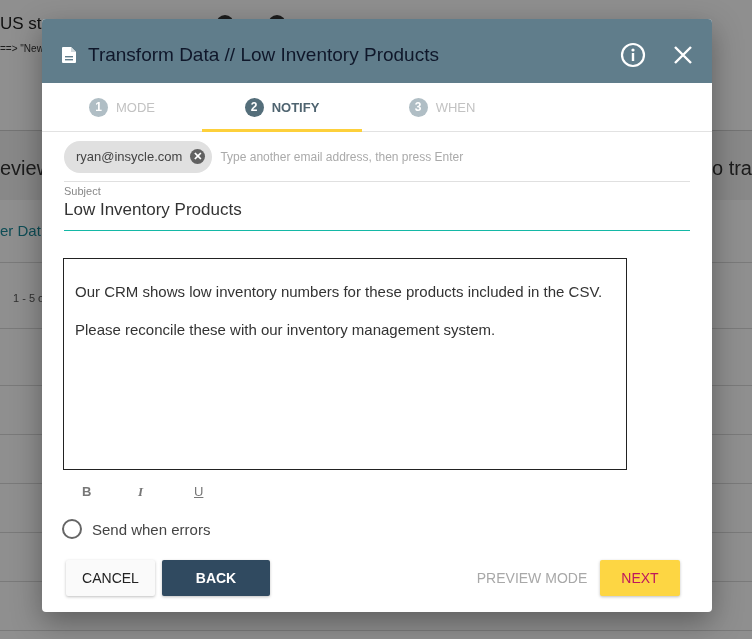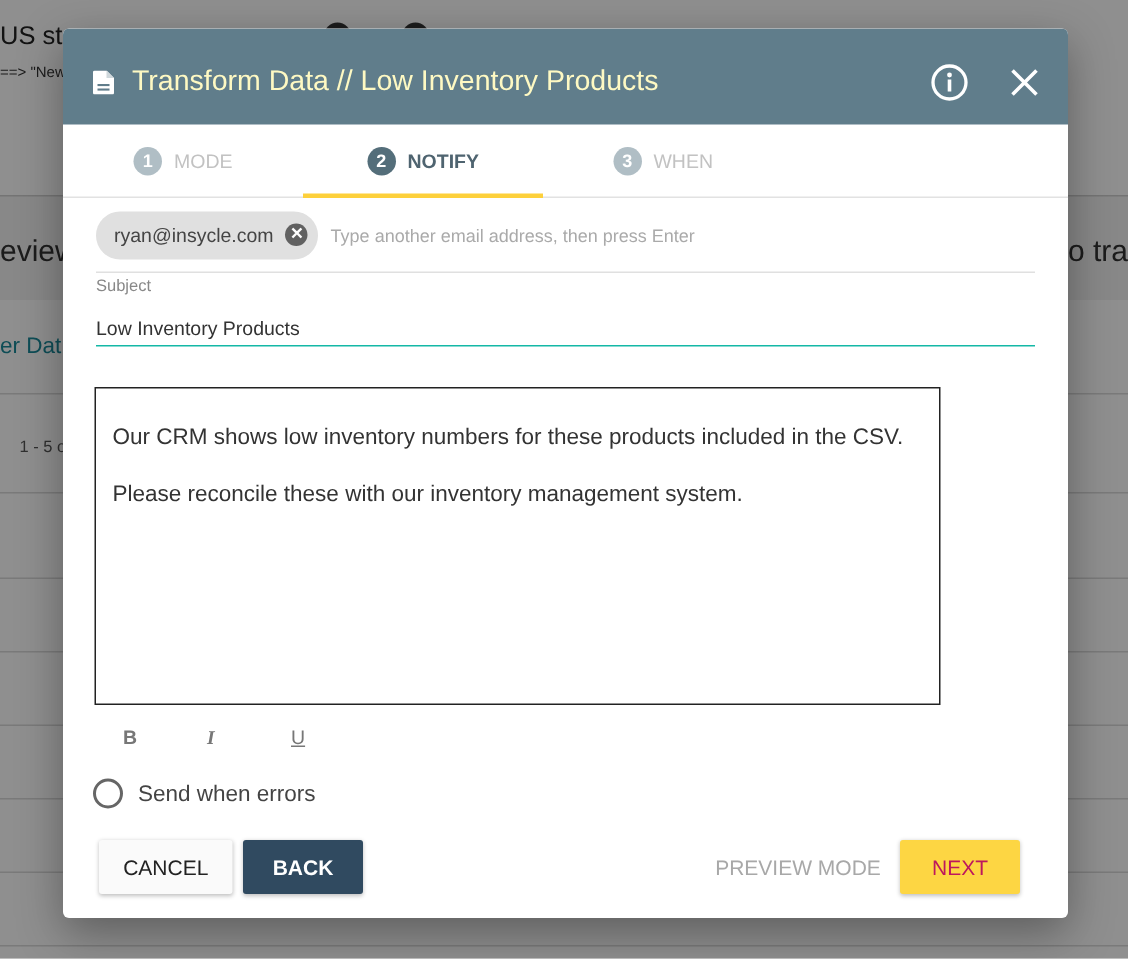--- a/index.html
+++ b/index.html
@@ -14,21 +14,21 @@
     .bg-dot { position: absolute; top: 15px; width: 18px; height: 18px; border-radius: 50%; background: #333; }
     .bg-band { position: absolute; left: 0; right: 0; top: 130px; height: 70px; background: #f3f3f3; border-top: 1px solid #cfcfcf; }
     .bg-review { position: absolute; left: 0; top: 157px; font-size: 20px; color: #333; }
     .bg-right { position: absolute; right: 0; top: 157px; font-size: 20px; color: #333; }
     .bg-link { position: absolute; left: 0; top: 222px; font-size: 15px; color: #1a8a9a; }
     .bg-hr { position: absolute; left: 0; right: 0; height: 1px; background: #d9d9d9; }
     .bg-count { position: absolute; left: 13px; top: 292px; font-size: 11px; color: #555; }
 
     
     .modal { position: absolute; left: 42px; top: 19px; width: 670px; height: 593px; background: #fff; border-radius: 4px; box-shadow: 0 10px 30px rgba(0,0,0,0.35); overflow: hidden; }
-    .modal-header { height: 64px; background: #607d8b; display: flex; align-items: center; padding: 8px 14px 0 20px; color: #fef9c3; }
+    .modal-header { height: 64px; background: #607d8b; display: flex; align-items: center; padding: 8px 14px 0 20px; color: #0f172a; }
     .doc-icon { width: 14px; height: 16px; margin-right: 12px; display: inline-block; }
     .modal-title { font-size: 19px; flex: 1; }
     .hdr-btn { width: 30px; height: 30px; display: flex; align-items: center; justify-content: center; margin-left: 20px; cursor: pointer; }
 
     
     .tabs { height: 49px; display: flex; border-bottom: 1px solid #e2e2e2; position: relative; }
     .tab { width: 160px; display: flex; align-items: center; justify-content: center; font-size: 13px; color: #c2c2c2; cursor: pointer; position: relative; }
     .tab .num { width: 19px; height: 19px; border-radius: 50%; background: #b0bec5; color: #fff; font-size: 12px; font-weight: bold; display: flex; align-items: center; justify-content: center; margin-right: 8px; }
     .tab.active { color: #4f6470; font-weight: bold; }
     .tab.active .num { background: #546e7a; }
@@ -37,41 +37,41 @@
     
     .recipients { margin: 0 22px 0 22px; height: 50px; display: flex; align-items: center; border-bottom: 1px solid #e0e0e0; }
     .chip { background: #e0e0e0; border-radius: 16px; height: 32px; display: flex; align-items: center; padding: 0 7px 0 12px; font-size: 13px; color: #444; }
     .chip-x { width: 15px; height: 15px; border-radius: 50%; background: #616161; color: #fff; margin-left: 8px; display: flex; align-items: center; justify-content: center; font-size: 11px; font-weight: bold; line-height: 1; cursor: pointer; }
     .email-input { border: none; outline: none; flex: 1; margin-left: 8px; font-size: 12px; font-family: "Liberation Sans", sans-serif; color: #333; }
     .email-input::placeholder { color: #aaa; }
 
     
     .subject { margin: 0 22px; padding-top: 3px; border-bottom: 1px solid #14b8a6; height: 49px; }
     .subject-label { font-size: 11px; color: #888; }
-    .subject-input { border: none; outline: none; width: 100%; font-size: 13px; color: #333; margin-top: 14px; font-family: "Liberation Sans", sans-serif; background: transparent; }
+    .subject-input { border: none; outline: none; width: 100%; font-size: 17px; color: #333; margin-top: 3px; font-family: "Liberation Sans", sans-serif; background: transparent; }
 
     
     .editor { position: absolute; left: 21px; top: 239px; width: 564px; height: 212px; border: 1px solid #222; padding: 24px 11px; font-size: 15px; color: #333; }
     .editor p { margin-bottom: 20px; line-height: 18px; }
 
     .format-bar { position: absolute; left: 40px; top: 465px; display: flex; gap: 0; }
     .fmt { width: 56px; font-size: 13px; color: #777; font-weight: bold; cursor: pointer; }
     .fmt.i { font-style: italic; font-family: "Liberation Serif", serif; }
     .fmt.u { text-decoration: underline; font-weight: normal; }
 
     .radios { position: absolute; left: 20px; top: 500px; display: flex; align-items: center; }
     .radio { display: flex; align-items: center; margin-right: 16px; font-size: 15px; color: #444; cursor: pointer; }
     .radio .circle { width: 20px; height: 20px; border-radius: 50%; border: 2px solid #666; margin-right: 10px; position: relative; }
     .radio.checked .circle { border-color: #fdd03b; }
     .radio.checked .circle::after { content: ""; position: absolute; left: 3px; top: 3px; width: 10px; height: 10px; border-radius: 50%; background: #fdd03b; }
 
     
     .btn { position: absolute; top: 541px; height: 36px; border: none; border-radius: 2px; font-size: 14px; font-family: "Liberation Sans", sans-serif; cursor: pointer; display: flex; align-items: center; justify-content: center; }
     .btn-cancel { left: 24px; width: 89px; background: #fafafa; color: #222; box-shadow: 0 1px 3px rgba(0,0,0,0.25); }
-    .btn-back { left: 120px; width: 80px; background: #304a60; color: #fff; font-weight: bold; box-shadow: 0 1px 3px rgba(0,0,0,0.25); }
+    .btn-back { left: 120px; width: 108px; background: #304a60; color: #fff; font-weight: bold; box-shadow: 0 1px 3px rgba(0,0,0,0.25); }
     .btn-preview { left: 432px; width: 116px; background: transparent; color: #a8a8a8; }
     .btn-next { left: 558px; width: 80px; background: #fdd643; color: #be185d; box-shadow: 0 1px 3px rgba(0,0,0,0.25); }
   </style>
 </head>
 <body>
 
 <div class="bg">
   <div class="bg-title">US sta</div>
   <div class="bg-sub">==&gt; "New</div>
   <div class="bg-dot" style="left:216px"></div>

